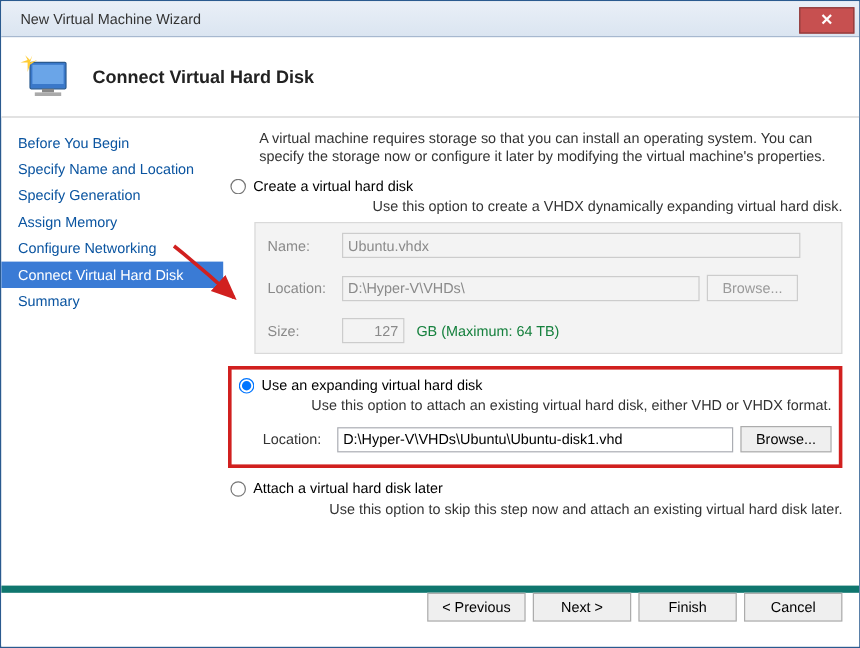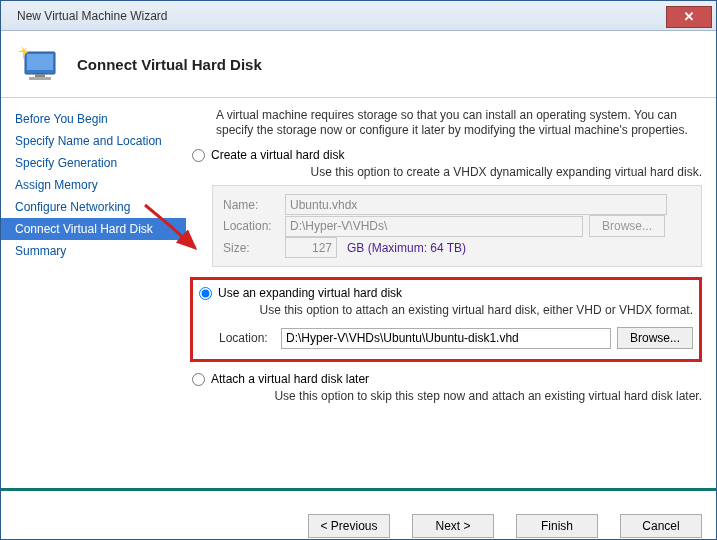--- a/index.html
+++ b/index.html
@@ -108,21 +108,21 @@
     line-height: 14px;
     text-align: right;
   }
   .indent-box {
     margin-left: 20px;
     border: 1px solid #d9d9d9;
     background: #f3f3f3;
     padding: 8px 10px;
     display: flex;
     flex-direction: column;
-    gap: 0;
+    gap: 14px;
   }
   .indent-box.enabled {
     background: #fff;
     border: none;
     padding: 4px 0 0 0;
   }
   .form-row {
     display: flex;
     align-items: center;
     gap: 6px;
@@ -153,35 +153,35 @@
     background: #efefef;
     border: 1px solid #acacac;
     cursor: pointer;
   }
   .small-btn[disabled] {
     color: #999;
     border-color: #ccc;
     cursor: default;
     background: #f3f3f3;
   }
-  .gb-suffix { color: #4c1d95; margin-left: 4px; }
+  .gb-suffix { color: #15803d; margin-left: 4px; }
   .highlight-box {
     border: 3px solid #d1201f;
     margin-left: -2px;
     padding: 6px 6px 10px 6px;
     margin-bottom: 10px;
   }
   .footer {
-    border-top: 3px solid #0f766e;
+    border-top: 6px solid #0f766e;
     height: 50px;
     display: flex;
-    align-items: flex-end;
+    align-items: flex-start;
     justify-content: flex-end;
     padding-right: 14px;
-    gap: 22px;
+    gap: 6px;
     background: #fff;
   }
   .footer button {
     width: 82px;
     height: 24px;
     font-family: inherit;
     font-size: 12px;
     background: #efefef;
     border: 1px solid #acacac;
     cursor: pointer;

